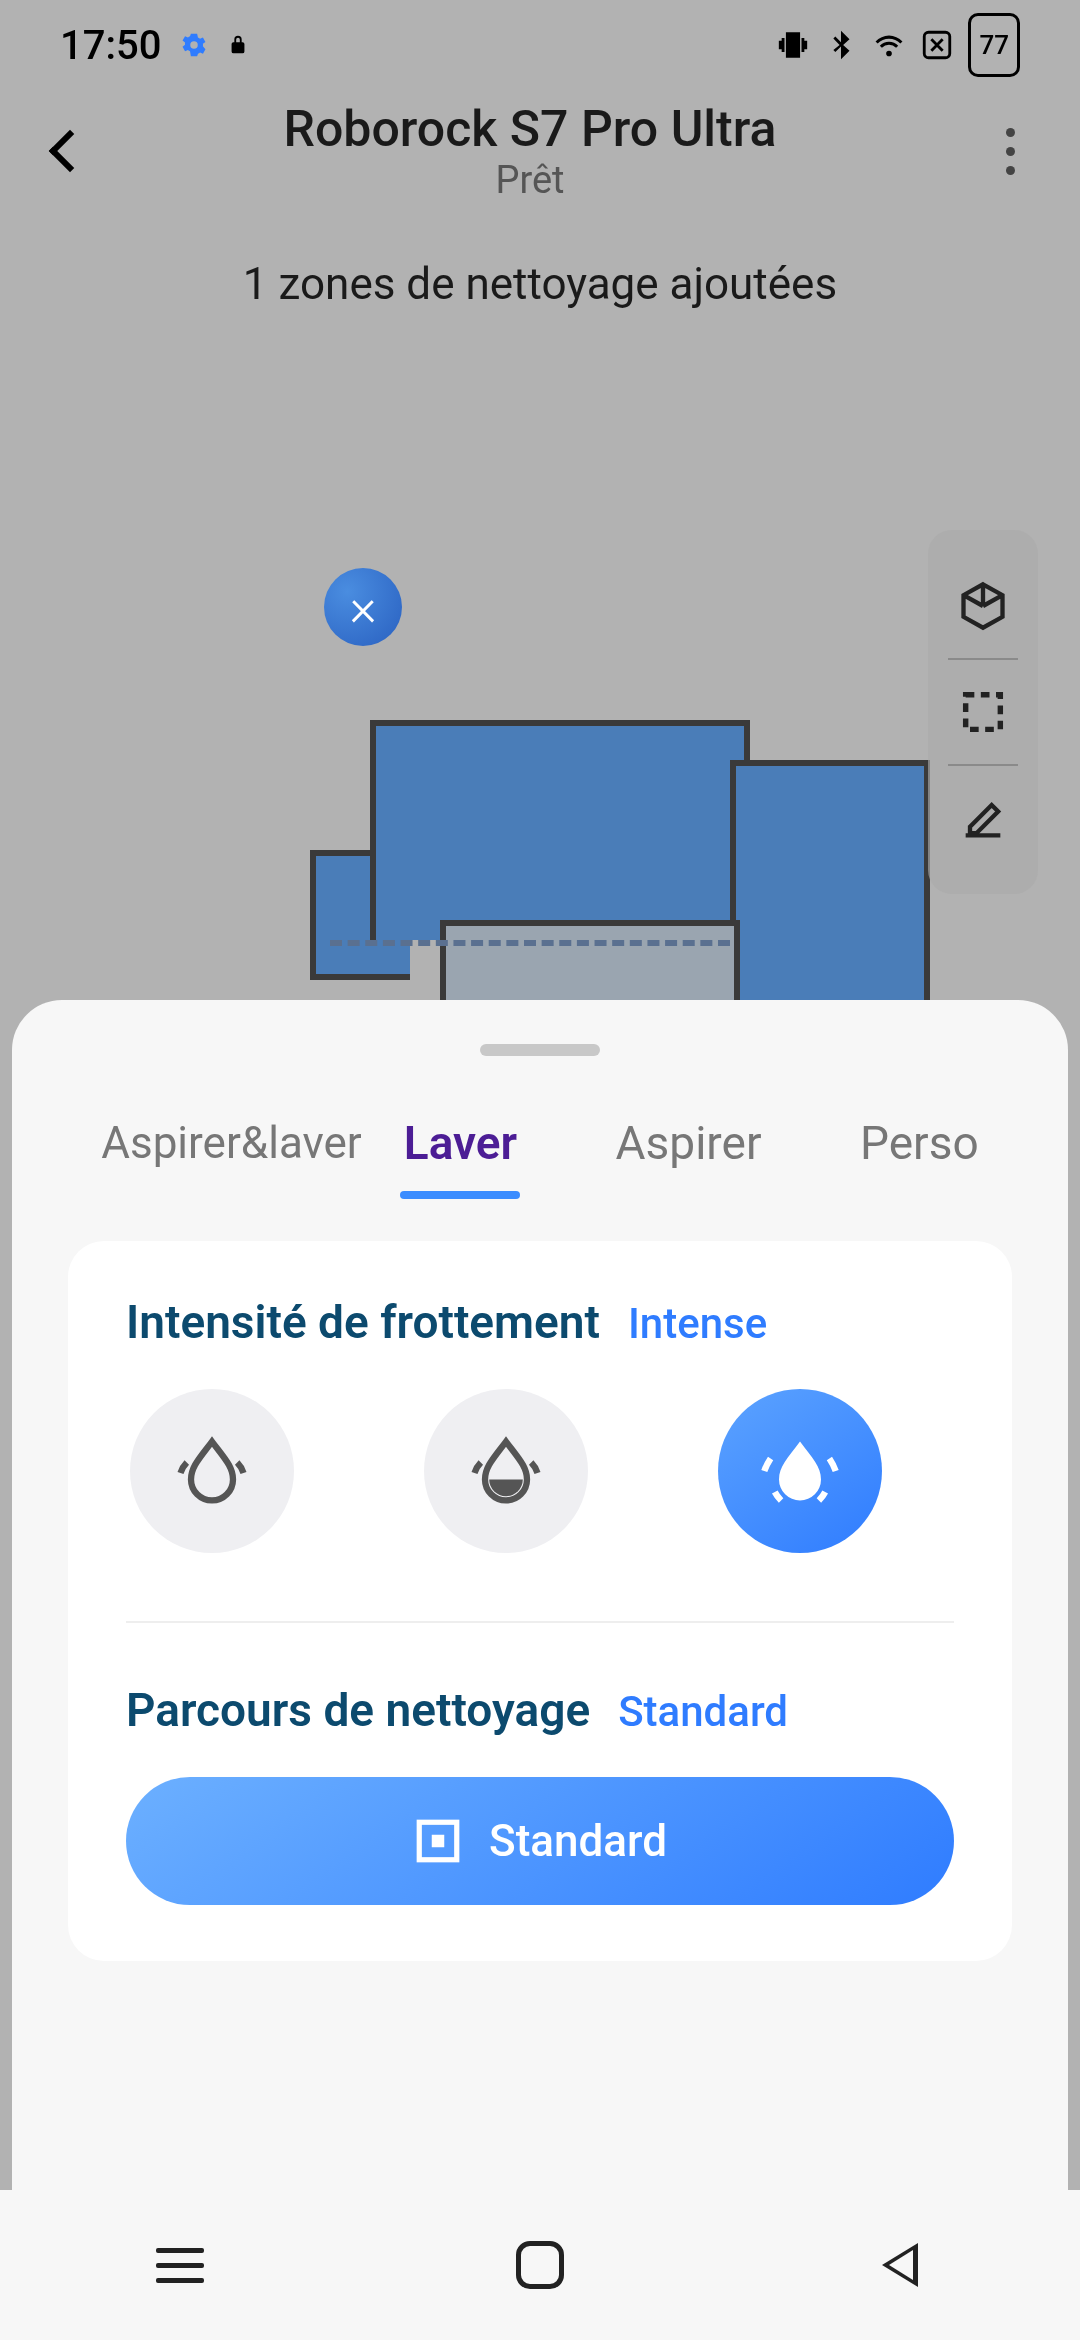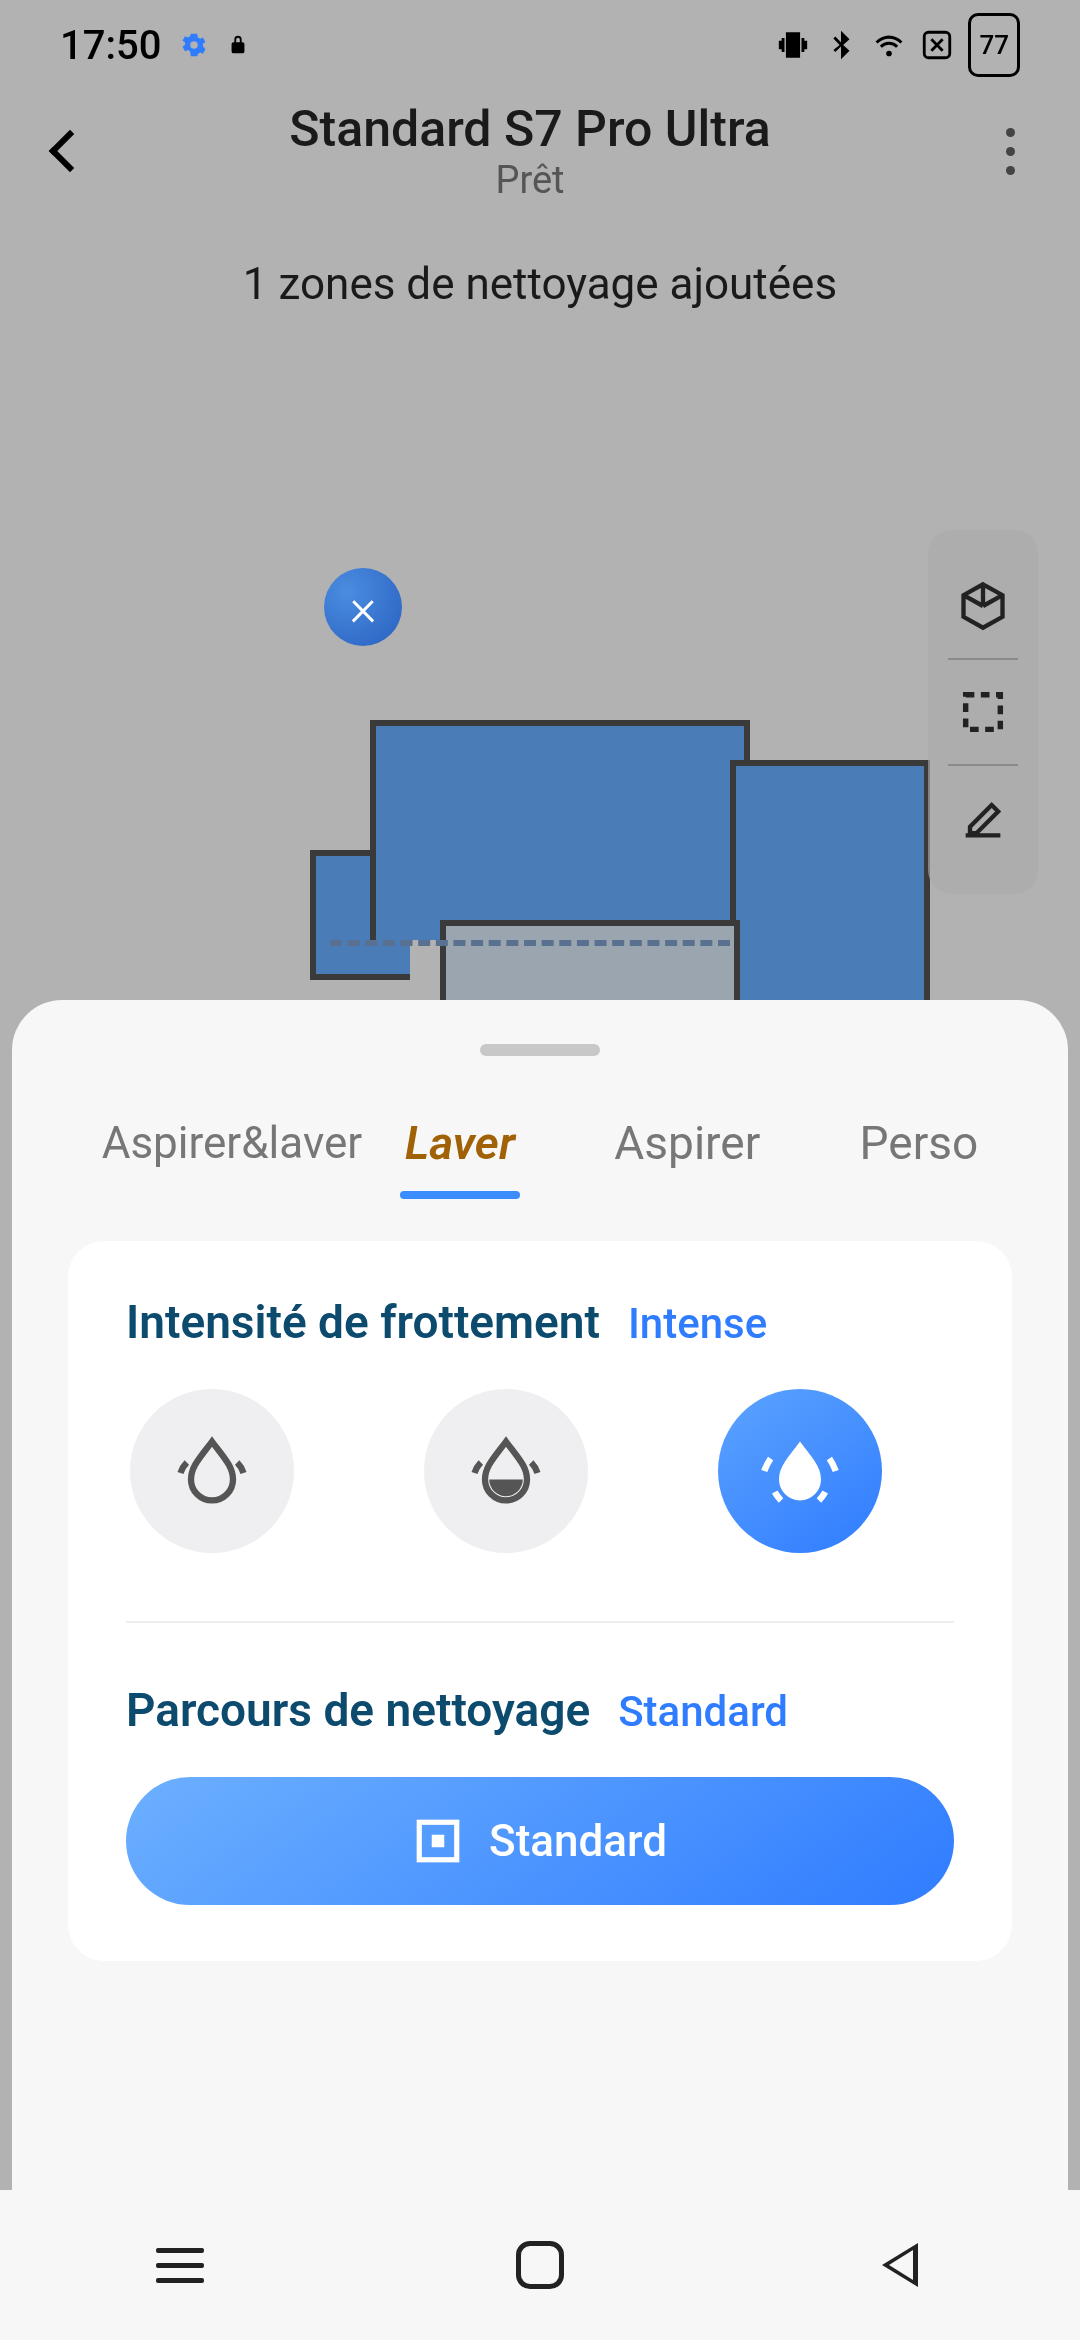--- a/index.html
+++ b/index.html
@@ -41,21 +41,21 @@
   
   .side-toolbar { position:absolute; top:530px; right:42px; width:110px; background:rgba(170,170,170,0.65); border-radius:24px; padding:24px 0; display:flex; flex-direction:column; align-items:center; z-index:4; }
   .side-btn { width:100%; height:104px; display:flex; align-items:center; justify-content:center; }
   .side-divider { width:70px; height:2px; background:rgba(60,60,60,0.3); }
   .cube-svg,.select-svg,.edit-svg { width:52px; height:52px; }
   
   .sheet { position:absolute; left:12px; right:12px; bottom:0; top:1000px; background:#f7f7f7; border-radius:50px 50px 0 0; z-index:10; padding-top:44px; }
   .drag-handle { width:120px; height:12px; background:#c8c8c8; border-radius:6px; margin:0 auto 50px; }
   .tabs { display:flex; align-items:center; justify-content:space-around; padding:0 40px 30px; }
   .tab { font-size:46px; color:#777; text-align:center; line-height:1.1; padding:12px 8px; position:relative; }
-  .tab.active { color:#a16207; font-weight:600;font-style:italic; }
+  .tab.active { color:#4c1d95; font-weight:600; }
   .tab.active::after { content:""; position:absolute; left:50%; transform:translateX(-50%); bottom:-18px; width:120px; height:8px; background:#3a8cff; border-radius:4px; }
   .tab.multiline { font-size:44px; max-width:220px; }
   .card { background:#fff; margin:30px 56px 0; border-radius:36px; padding:54px 58px 56px; }
   .section-head { display:flex; align-items:baseline; gap:28px; margin-bottom:40px; }
   .section-title { font-size:46px; font-weight:600; color:#0c4a6e; }
   .section-value { font-size:42px; color:#2f7cff; font-weight:500; }
   .intensity-row { display:flex; gap:130px; margin-bottom:68px; padding-left:4px; }
   .intensity-btn { width:164px; height:164px; border-radius:50%; background:#efeff2; display:flex; align-items:center; justify-content:center; }
   .intensity-btn.selected { background:linear-gradient(145deg,#5ca3ff,#2f7cff); }
   .drop-svg { width:84px; height:84px; }
@@ -108,21 +108,21 @@
         <div class="battery-outline">77</div>
       </div>
     </div>
   </div>
 
   <div class="header">
     <div class="back-btn">
       <div class="back-chev"></div>
     </div>
     <div class="header-title-wrap">
-      <div class="header-title">Standard S7 Pro Ultra</div>
+      <div class="header-title">Roborock S7 Pro Ultra</div>
       <div class="header-status">Prêt</div>
     </div>
     <div class="more-btn">
       <div class="more-dot"></div>
       <div class="more-dot"></div>
       <div class="more-dot"></div>
     </div>
   </div>
 
   <div class="zones-msg">1 zones de nettoyage ajoutées</div>

